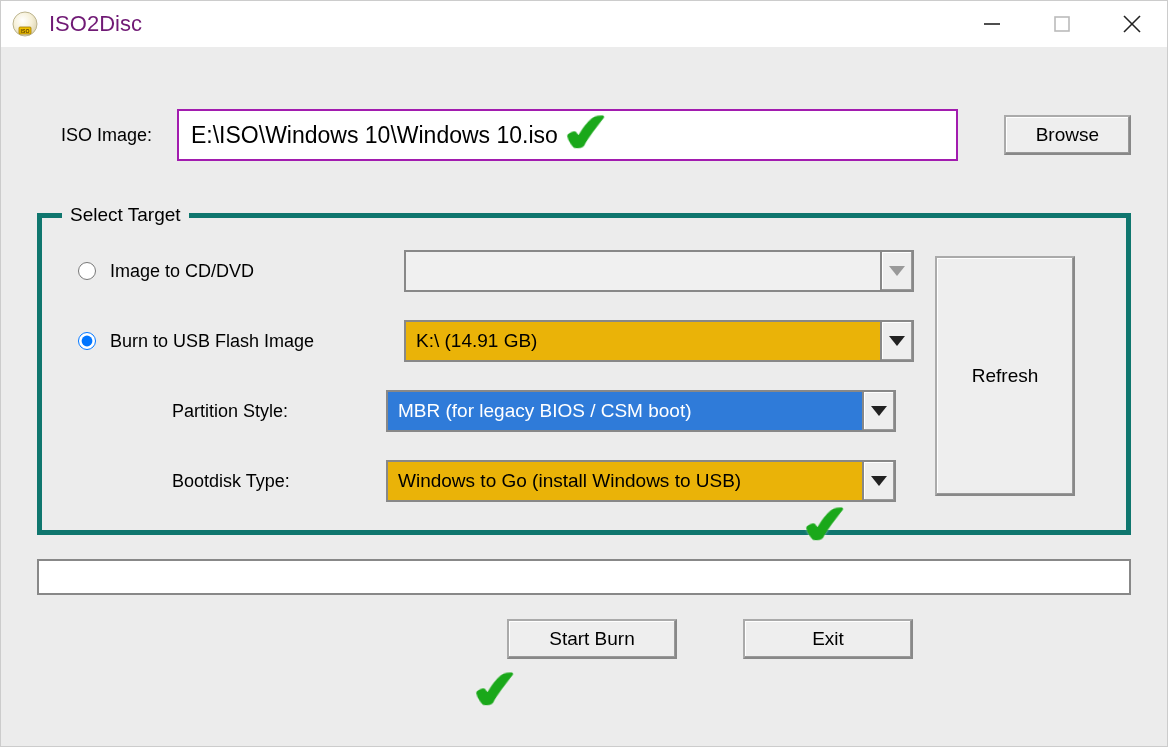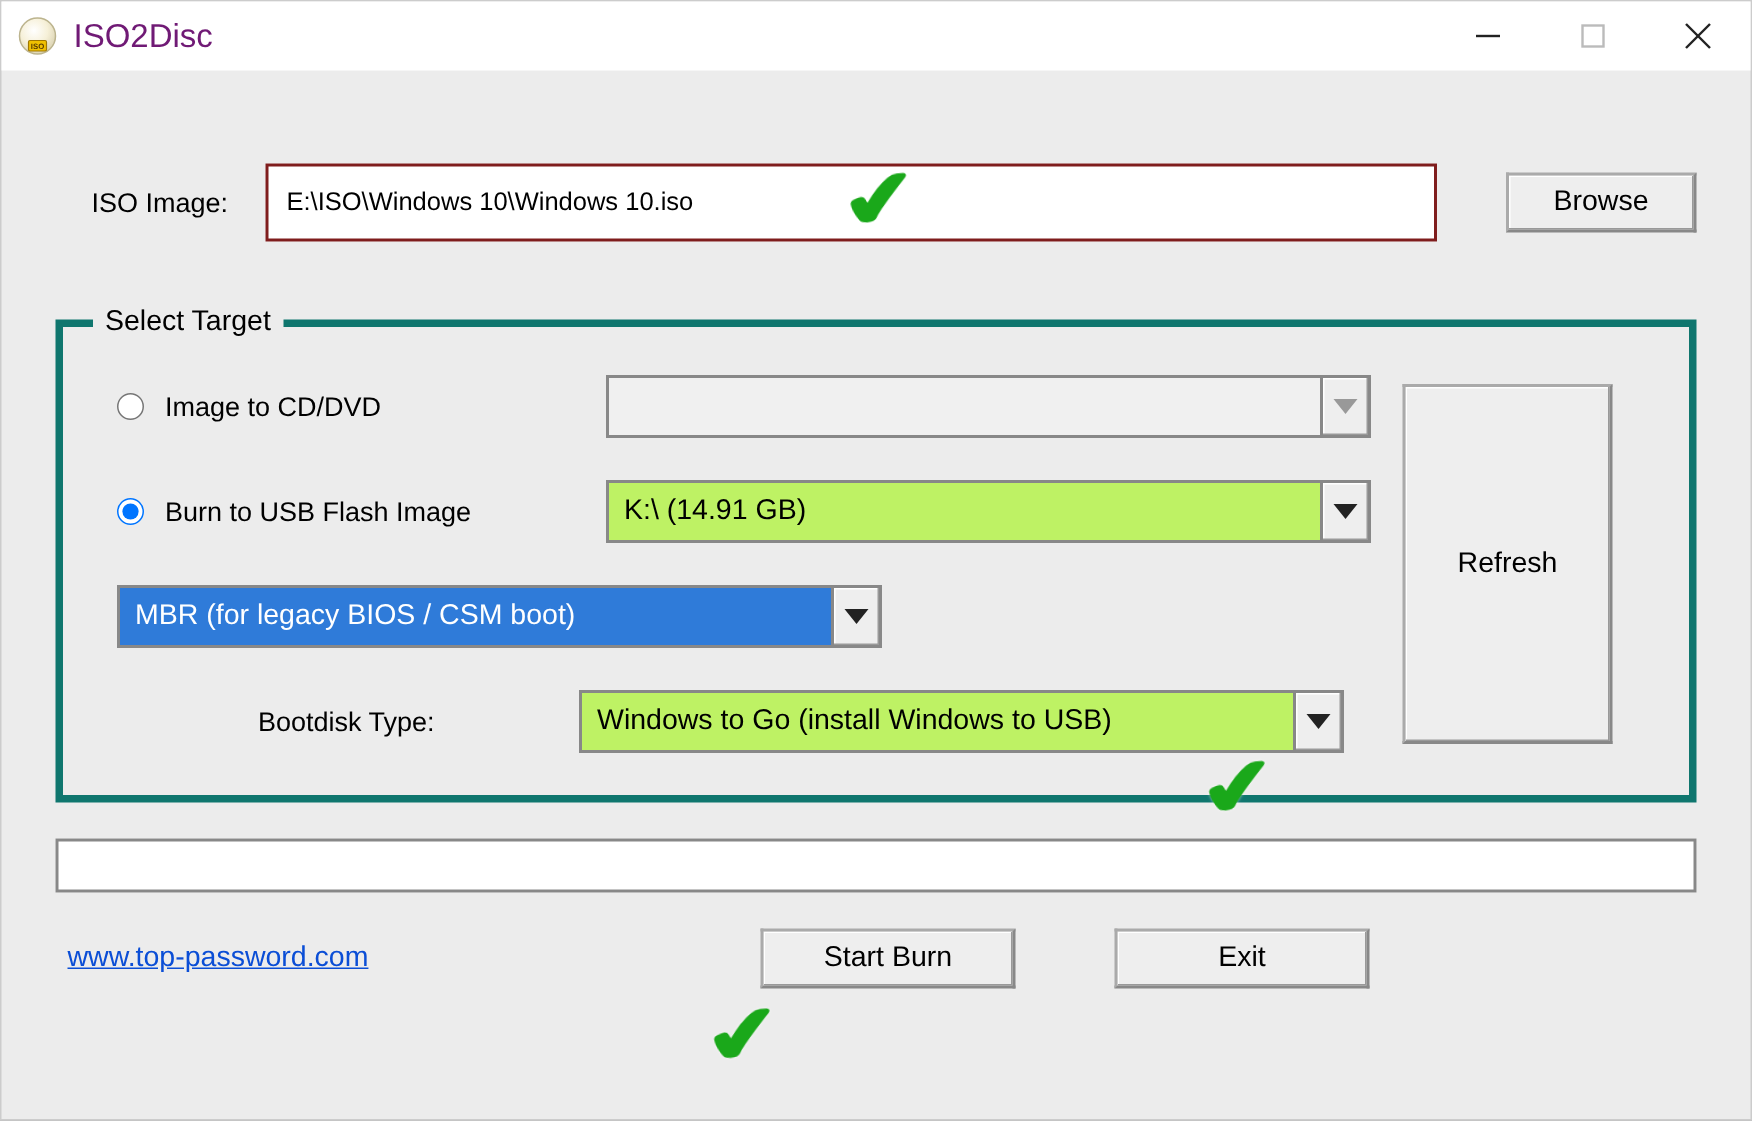--- a/index.html
+++ b/index.html
@@ -68,23 +68,23 @@
       margin-top: 32px;
       margin-bottom: 52px;
     }
     .row-iso .label {
       width: 140px;
       padding-left: 24px;
     }
     .row-iso .iso-input {
       flex: 1;
       height: 52px;
-      border: 2px solid #7f1d1d;
+      border: 2px solid #a21caf;
       background: #fff;
-      font-size: 17px;
+      font-size: 23px;
       padding: 6px 12px;
       margin-right: 18px;
       line-height: 36px;
       position: relative;
     }
     .btn {
       height: 40px;
       border: 2px solid #888;
       border-top-color: #aaa;
       border-left-color: #aaa;
@@ -138,21 +138,21 @@
       width: 280px;
     }
     .radio-row .sub {
       padding-left: 94px;
     }
     .radio { width: 18px; height: 18px; }
     .combo {
       width: 510px;
       height: 42px;
       border: 2px solid #888;
-      background: #bef264;
+      background: #eab308;
       display: flex;
       align-items: center;
       justify-content: space-between;
       position: relative;
     }
     .combo .combo-text {
       padding: 0 10px;
       font-size: 19px;
       white-space: nowrap;
       overflow: hidden;
@@ -296,20 +296,21 @@
             <span class="radio-label">Burn to USB Flash Image</span>
             <div class="combo">
               <span class="combo-text">K:\ (14.91 GB)</span>
               <div class="combo-btn">
                   <div class="arrow"></div>
                 </div>
             </div>
           </div>
 
           <div class="radio-row">
+            <span class="sub radio-label" style="width:294px;text-align:left;">Partition Style:</span>
             <div class="combo highlighted">
               <span class="combo-text">MBR (for legacy BIOS / CSM boot)</span>
               <div class="combo-btn">
                   <div class="arrow"></div>
                 </div>
             </div>
           </div>
 
           <div class="radio-row">
             <span class="sub radio-label" style="width:294px;text-align:left;">Bootdisk Type:</span>
@@ -323,21 +324,20 @@
         </div>
         <div class="target-right">
           <button class="refresh-btn">Refresh</button>
         </div>
       </div>
     </div>
 
     <div class="progress"></div>
 
     <div class="bottom-row">
-      <a class="link" href="#">www.top-password.com</a>
       <span class="spacer"></span>
       <button class="btn">Start Burn</button>
       <button class="btn">Exit</button>
       <span style="width:180px"></span>
     </div>
 
     <span class="checkmark" style="left:564px; top:56px;">✔</span>
     <span class="checkmark" style="left:803px; top:448px;">✔</span>
     <span class="checkmark" style="left:473px; top:613px;">✔</span>
   </div>

